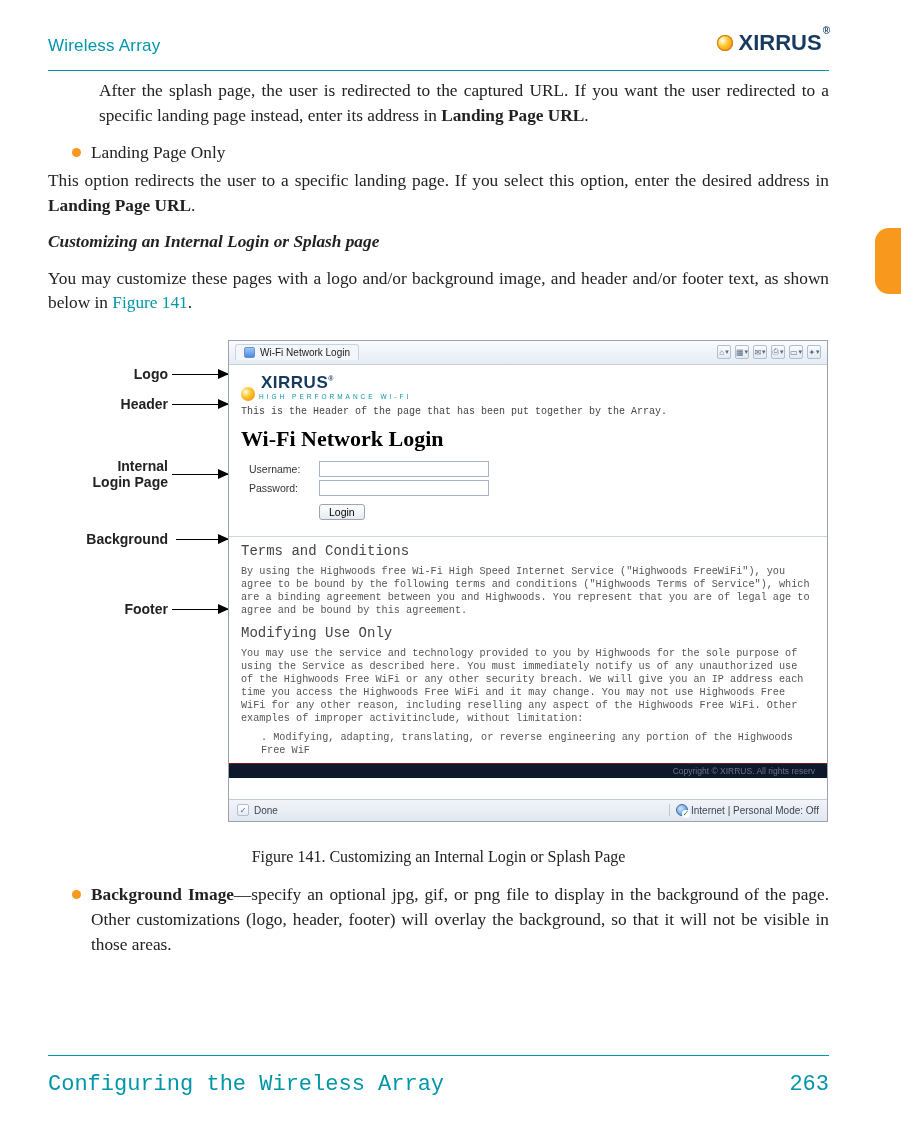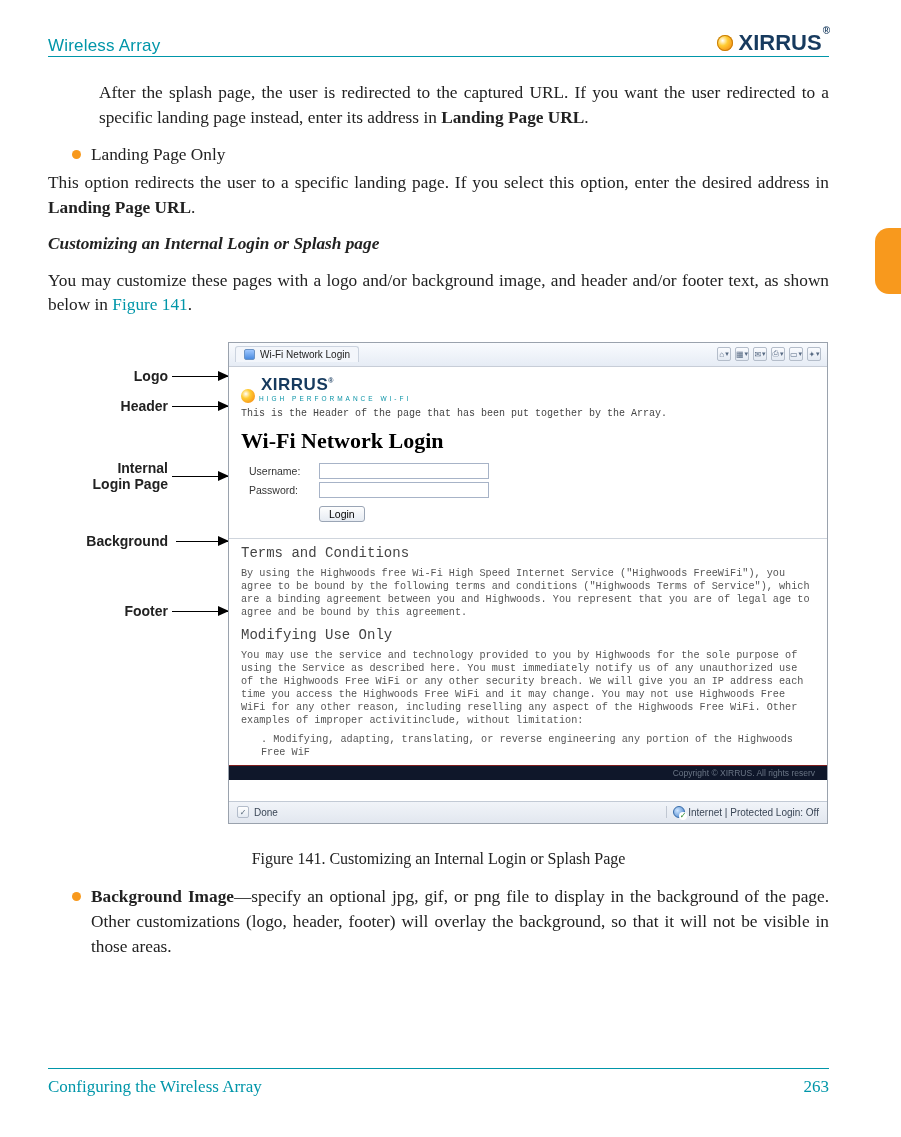--- a/index.html
+++ b/index.html
@@ -21,22 +21,22 @@
     position: relative;
     width: 901px;
     height: 1137px;
     padding: 30px 72px 50px 48px;
   }
   .topbar {
     display: flex;
     justify-content: space-between;
     align-items: flex-end;
     border-bottom: 1px solid #0096a9;
-    padding-bottom: 0;
-    margin-bottom: 24px;
+    padding-bottom: 14px;
+    margin-bottom: 8px;
   }
   .topbar-left {
     font-family: Arial, Helvetica, sans-serif;
     color: #0096a9;
     font-size: 17px;
     letter-spacing: 0.2px;
   }
   .logo {
     display: flex;
     align-items: center;
@@ -313,23 +313,23 @@
   }
 
   .bottombar {
     position: absolute;
     left: 48px;
     right: 72px;
     bottom: 40px;
     border-top: 1px solid #0096a9;
     display: flex;
     justify-content: space-between;
-    padding-top: 8px;
-    font-family: Liberation Serif, serif;
-    font-size: 17px;
+    padding-top: 16px;
+    font-family: Liberation Mono, monospace;
+    font-size: 22px;
     color: #0096a9;
   }
   
   .diag-arrow {
     position:absolute;
     left:306px;
     top:172px;
     width:266px;
     height:1px;
     background:#000;
@@ -457,21 +457,21 @@
       </div>
 
       <div class="statusbar">
         <div class="status-left">
           <span class="done-ic">✓</span>
           <span>Done</span>
         </div>
         <div class="status-right">
           <div class="zone-drop">
             <span class="globe-ic"></span>
-            <span>Internet | Protected Login: Off</span>
+            <span>Internet | Personal Mode: Off</span>
           </div>
         </div>
       </div>
     </div>
   </div>
 
   <div class="figure-caption">Figure 141. Customizing an Internal Login or Splash Page</div>
 
   <div class="body-text">
     <div class="bullet-row">

